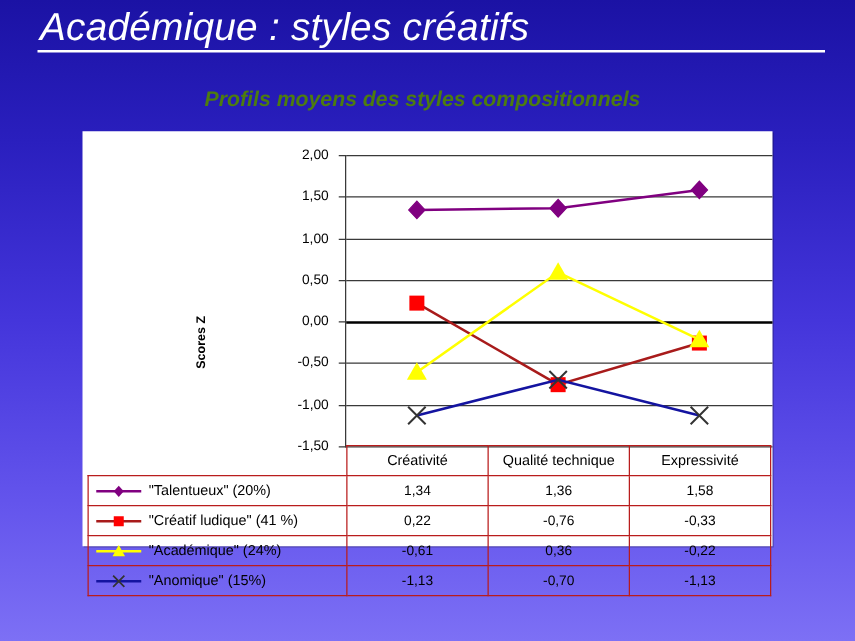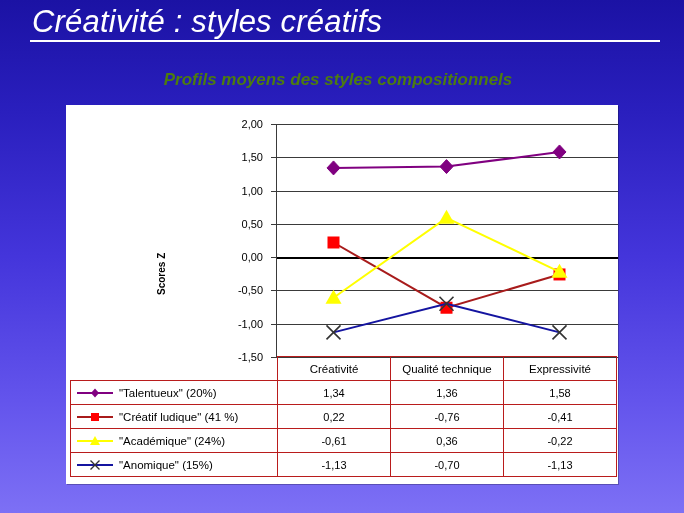--- a/index.html
+++ b/index.html
@@ -51,21 +51,21 @@
     font-size: 17px;
     white-space: nowrap;
   }
 
   
   #chart-panel {
     position: absolute;
     left: 66px;
     top: 105px;
     width: 552px;
-    height: 379px;
+    height: 332px;
     background: #ffffff;
     box-shadow: 1px 1px 0 rgba(0,0,0,0.25);
   }
 
   
   #plot-region {
     position: absolute;
     left: 0;
     top: 0;
     width: 552px;
@@ -186,21 +186,21 @@
   }
   .legend-swatch {
     width: 40px;
     height: 14px;
     flex: 0 0 40px;
   }
 </style>
 </head>
 <body>
 
-<div id="slide-title">Créativité : styles créatifs</div>
+<div id="slide-title">Académique : styles créatifs</div>
 <div id="title-rule"></div>
 <div id="slide-subtitle">Profils moyens des styles compositionnels</div>
 
 <div id="chart-panel">
 
   <div id="plot-region">
     <div id="y-axis-title">Scores Z</div>
     <div id="y-axis-line"></div>
     <div id="y-ticks-holder">
         <div class="y-tick" style="top: 19px;">
@@ -304,21 +304,21 @@
               <div class="legend-inner">
                 <svg class="legend-swatch" viewBox="0 0 40 14">
                   <line x1="2" y1="7" x2="38" y2="7" stroke="#a81b1b" stroke-width="2"></line>
                   <rect x="16" y="3" width="8" height="8" fill="#ff0000"></rect>
                 </svg>
                 <span class="legend-label">"Créatif ludique" (41 %)</span>
               </div>
             </td>
             <td class="value-cell">0,22</td>
             <td class="value-cell">-0,76</td>
-            <td class="value-cell">-0,41</td>
+            <td class="value-cell">-0,33</td>
           </tr>
           <tr>
             <td class="legend-cell">
               <div class="legend-inner">
                 <svg class="legend-swatch" viewBox="0 0 40 14">
                   <line x1="2" y1="7" x2="38" y2="7" stroke="#ffff00" stroke-width="2"></line>
                   <polygon points="20,2 25,11 15,11" fill="#ffff00"></polygon>
                 </svg>
                 <span class="legend-label">"Académique" (24%)</span>
               </div>

